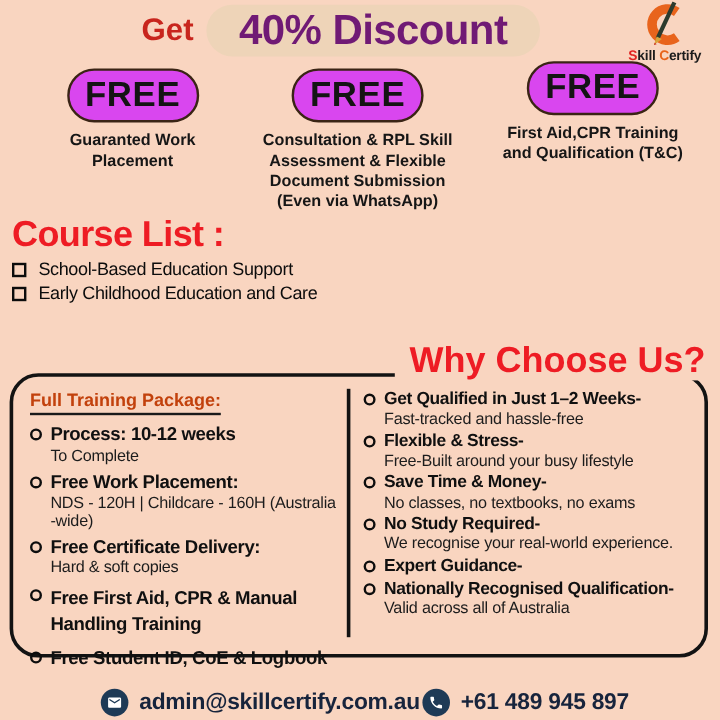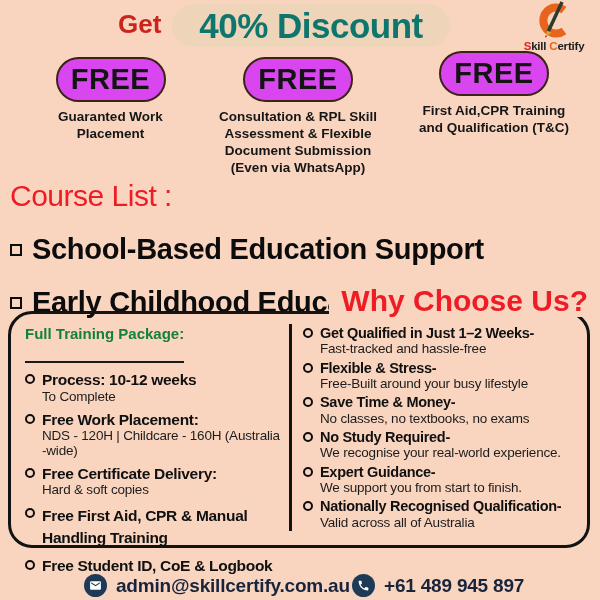--- a/index.html
+++ b/index.html
@@ -16,21 +16,21 @@
   .get-label {
     position:absolute; left:118px; top:9px;
     font-size:26px; font-weight:bold; color:#c8251d;
   }
   .discount-pill {
     position:absolute; left:172px; top:4px; width:278px; height:43px;
     background:#eed4b8; border-radius:22px;
     display:flex; align-items:center; justify-content:center;
   }
   .discount-pill span {
-    font-size:35px; font-weight:bold; color:#0f766e; letter-spacing:-0.5px;text-align:right;
+    font-size:35px; font-weight:bold; color:#701a75; letter-spacing:-0.5px;text-align:right;
   }
   .logo {
     position:absolute; right:3px; top:1px; width:86px; text-align:center;
   }
   .logo-brand { font-size:11.5px; font-weight:bold; color:#1c1c1c; margin-top:-3px; letter-spacing:-0.2px; }
   .logo-brand .s-red { color:#e02421; }
   .logo-brand .c-orange { color:#e8641c; }
 
   
   .badge { position:absolute; top:57px; text-align:center; }
@@ -43,24 +43,24 @@
     display:flex; align-items:center; justify-content:center;
     font-size:29px; font-weight:bold; color:#141414; letter-spacing:0.5px;
   }
   .badge-desc {
     margin-top:7px; font-size:13.5px; font-weight:bold;
     color:#161616; line-height:1.25;
   }
 
   
   .course { position:absolute; left:10px; top:179px; }
-  .course-title { font-size:30px; font-weight:normal; color:#ee1c24; letter-spacing:-0.5px; }
+  .course-title { font-size:30px; font-weight:bold; color:#ee1c24; letter-spacing:-0.5px; }
   .course-item {
-    display:flex; align-items:center; margin-top:20px;
-    font-size:29px; font-weight:700; color:#0c0c0c; letter-spacing:-0.3px;
+    display:flex; align-items:center; margin-top:3px;
+    font-size:15px; font-weight:400; color:#0c0c0c; letter-spacing:-0.3px;
   }
   .checkbox {
     width:12px; height:12px; border:2.5px solid #0c0c0c;
     margin-right:10px; flex:0 0 auto;
   }
 
   
   .wcu-title { position:absolute; top:284px; left:0; right:0; text-align:right; z-index:2; }
   .wcu-title span {
     background:#f9d5c0; padding:0 12px;
@@ -70,22 +70,22 @@
     position:absolute; left:8px; top:311px; width:582px; height:237px;
     border:3px solid #131313; border-radius:24px;
   }
   .wcu-divider {
     position:absolute; left:278px; top:10px; bottom:14px; width:3px; background:#131313;
   }
   .col { position:absolute; top:11px; }
   .col-left  { left:14px;  width:258px; }
   .col-right { left:292px; width:288px; }
   .col-heading {
-    display:inline-block; font-size:15px; font-weight:bold; color:#15803d;
-    border-bottom:2.5px solid #1a1a1a; padding-bottom:19px; margin-bottom:8px;
+    display:inline-block; font-size:15px; font-weight:bold; color:#c2410c;
+    border-bottom:2.5px solid #1a1a1a; padding-bottom:2px; margin-bottom:8px;
   }
   .wcu-item { display:flex; margin-bottom:7px; }
   .col-right .wcu-item { margin-bottom:3px; }
   .bullet { flex:0 0 17px; padding-top:3px; }
   .ring {
     display:block; width:10px; height:10px;
     border:2.5px solid #0d0d0d; border-radius:50%;
   }
   .item-title {
     font-size:15.5px; font-weight:bold; color:#101010;
@@ -265,21 +265,20 @@
         <div class="item-sub">We recognise your real-world experience.</div>
       </div>
     </div>
 
     <div class="wcu-item">
       <span class="bullet">
           <span class="ring"></span>
         </span>
       <div>
         <div class="item-title">Expert Guidance-</div>
-        <div class="item-sub">We support you from start to finish.</div>
       </div>
     </div>
 
     <div class="wcu-item">
       <span class="bullet">
           <span class="ring"></span>
         </span>
       <div>
         <div class="item-title">Nationally Recognised Qualification-</div>
         <div class="item-sub">Valid across all of Australia</div>

